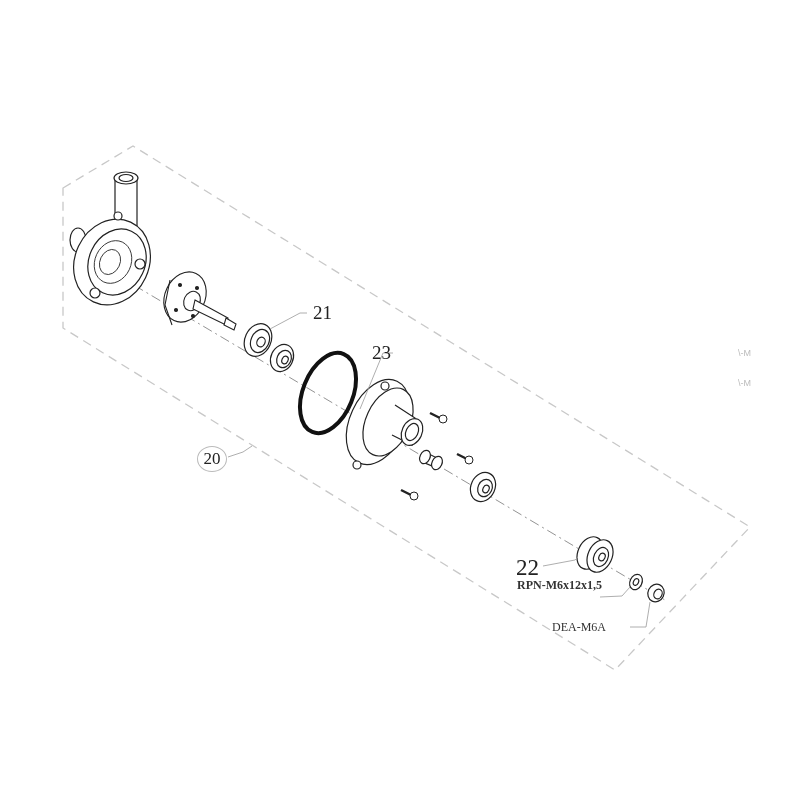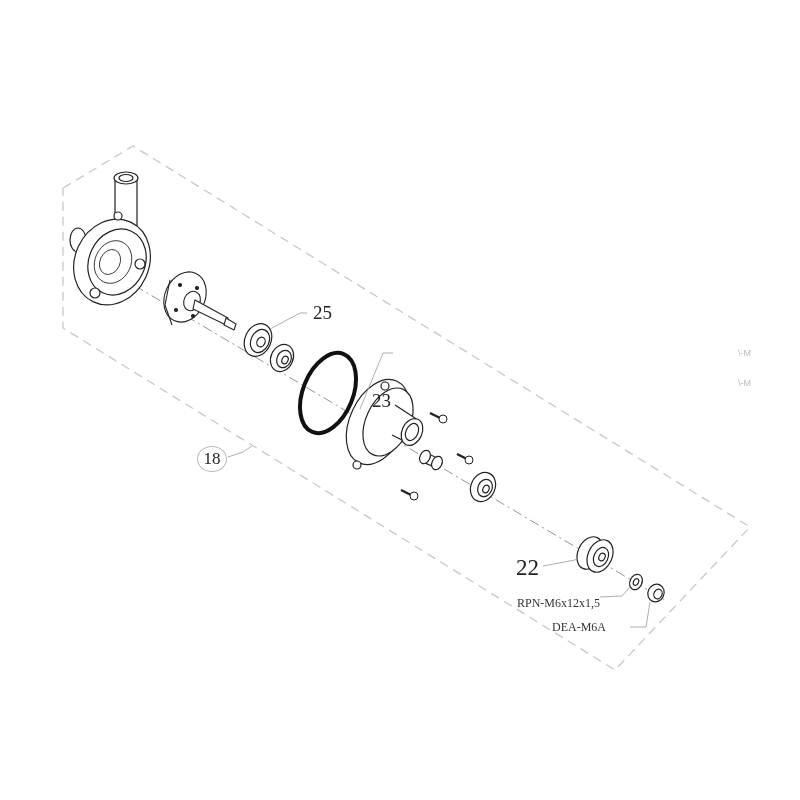--- a/index.html
+++ b/index.html
@@ -115,22 +115,22 @@
   <g stroke="#999" stroke-width="0.8" fill="none">
     <polyline points="270,329 300,313 307,313"></polyline>
     <polyline points="360,409 383,353 393,353"></polyline>
     <polyline points="228,457 243,452 252,446"></polyline>
     <polyline points="543,566 575,560 578,557"></polyline>
     <polyline points="600,597 622,596 630,587"></polyline>
     <polyline points="630,627 646,627 650,602"></polyline>
   </g>
 </svg>
 
-<span class="label lbl-num" style="left:313px;top:302px;">25</span>
-<span class="label lbl-num" style="left:372px;top:342px;margin-top:48px;">23</span>
-<span class="label lbl-circle" style="left:197px;top:446px;">18</span>
+<span class="label lbl-num" style="left:313px;top:302px;">21</span>
+<span class="label lbl-num" style="left:372px;top:342px;">23</span>
+<span class="label lbl-circle" style="left:197px;top:446px;">20</span>
 <span class="label lbl-num" style="left:516px;top:555px;font-size:23px;">22</span>
-<span class="label lbl-small" style="left:517px;top:596px;">RPN-M6x12x1,5</span>
+<span class="label lbl-small" style="left:517px;top:578px;font-weight:bold;">RPN-M6x12x1,5</span>
 <span class="label lbl-small" style="left:552px;top:620px;">DEA-M6A</span>
 
 <span class="ghost" style="left:738px;top:348px;">\-M</span>
 <span class="ghost" style="left:738px;top:378px;">\-M</span>
 </div>
 
 </body></html>

